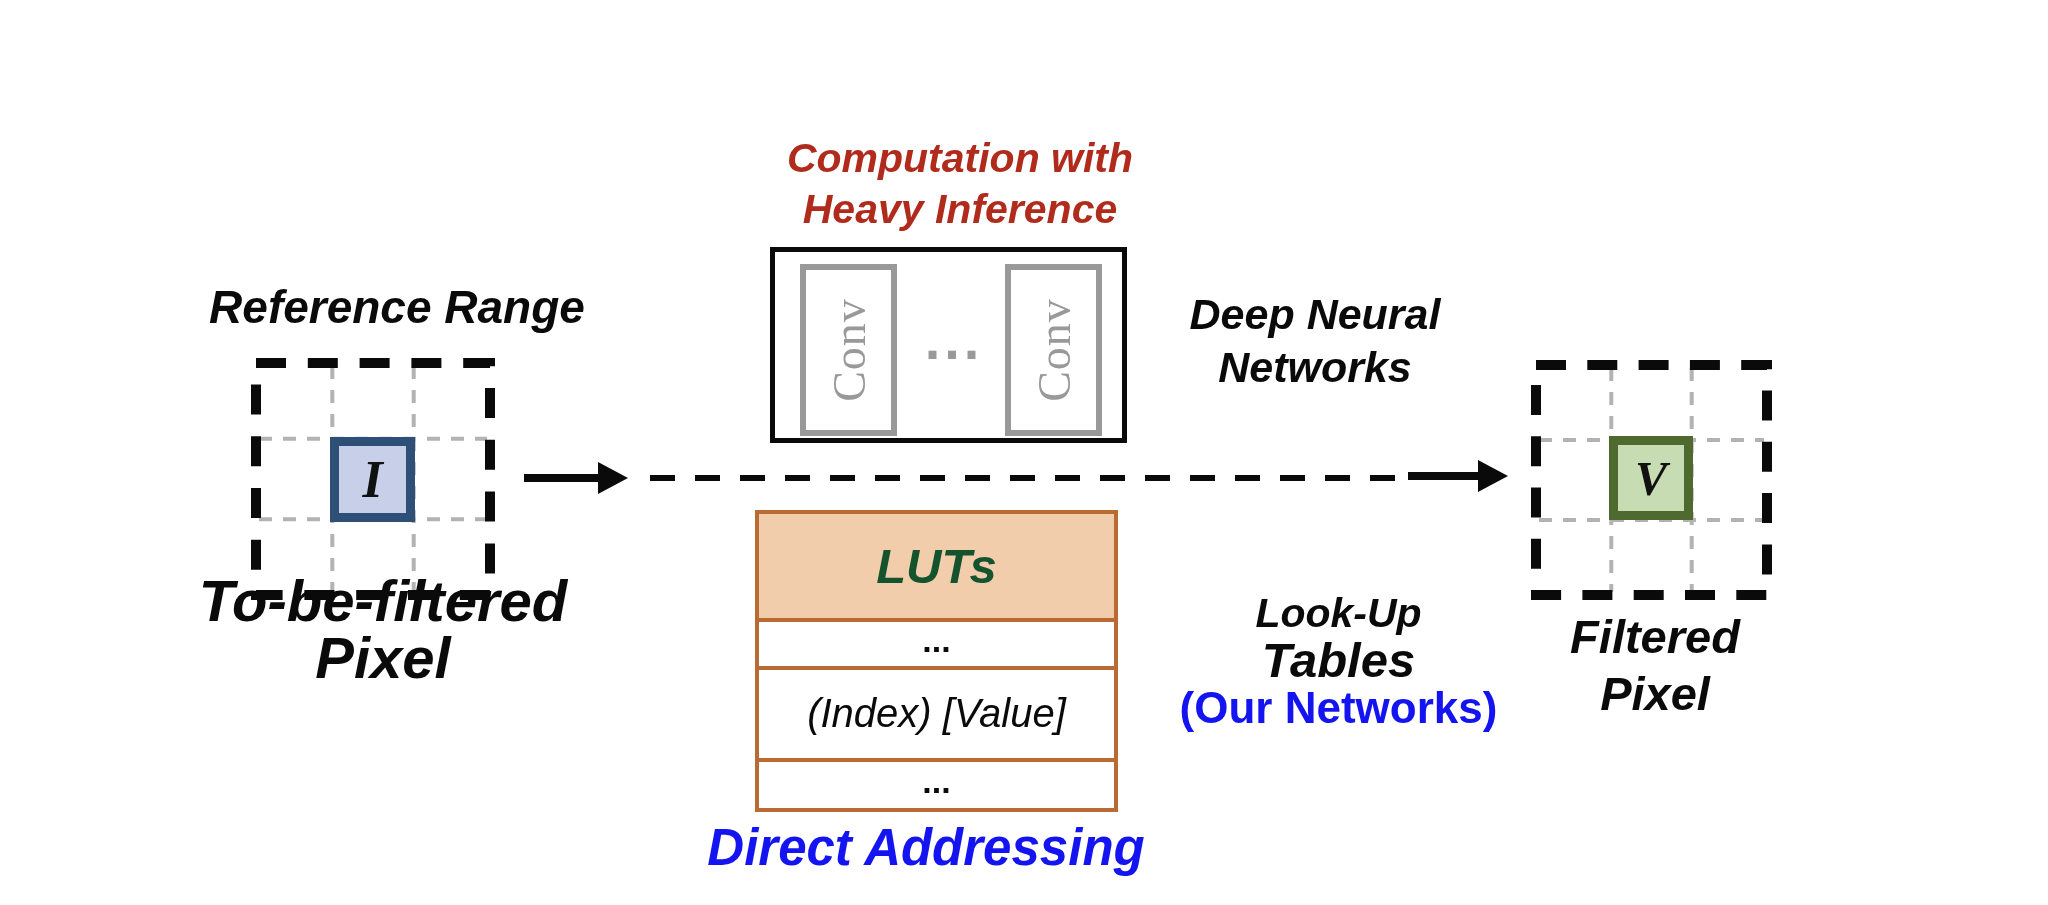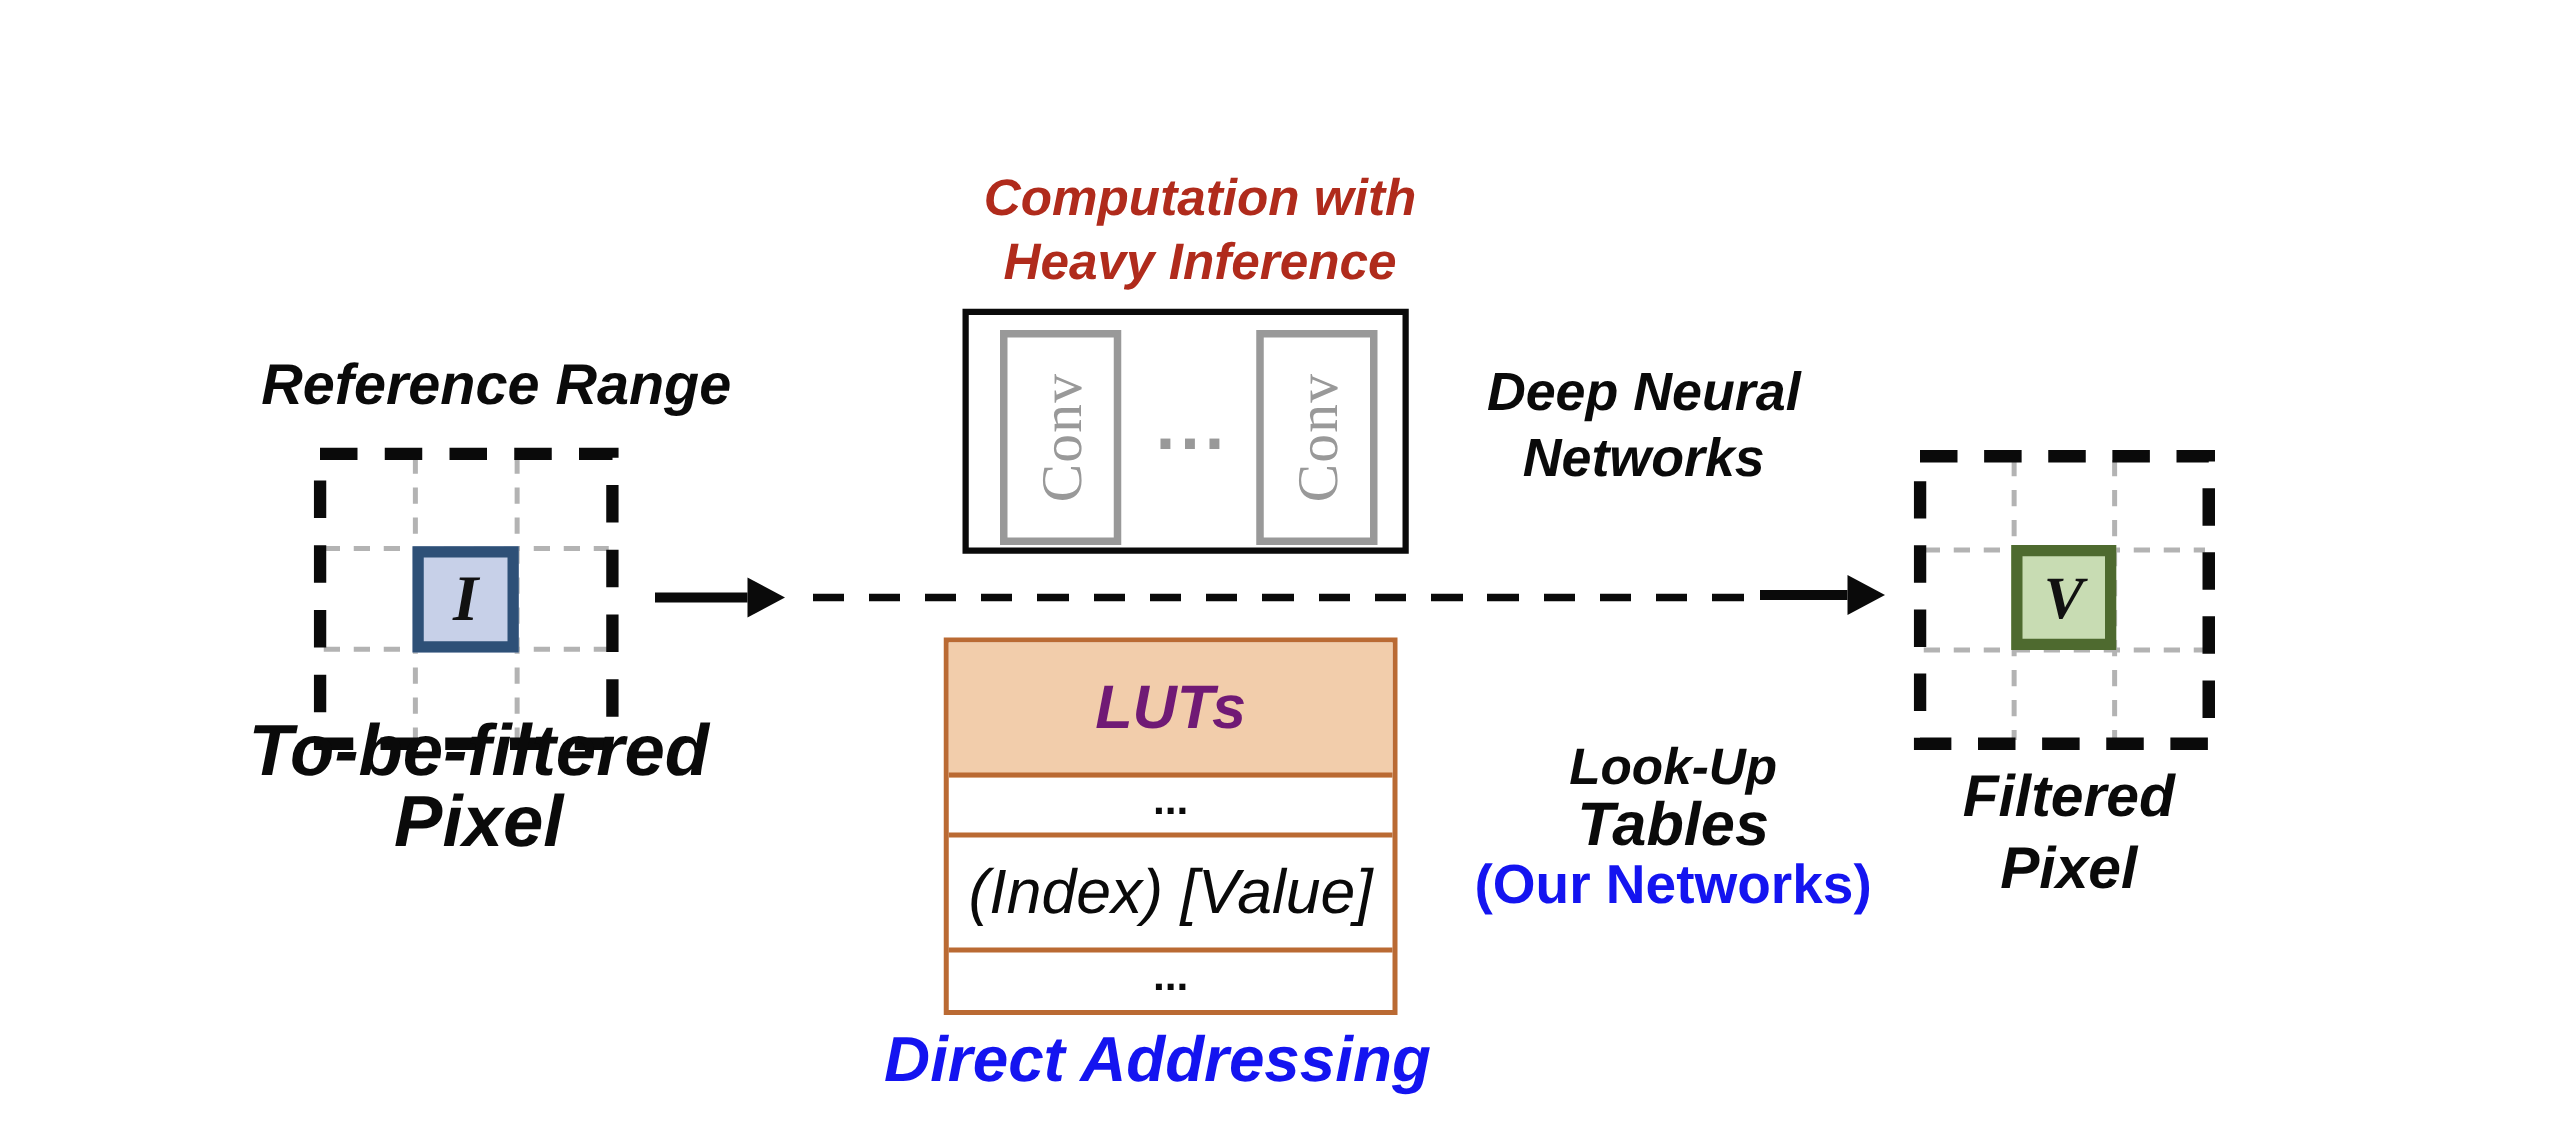--- a/index.html
+++ b/index.html
@@ -44,28 +44,28 @@
     font-size:56px;font-weight:700;color:#999999;letter-spacing:4px;line-height:60px;
   }
 
   
   .lut-table{
     position:absolute;left:755px;top:510px;width:363px;
     box-sizing:border-box;border:4px solid #ba6a33;background:#fff;
   }
   .lut-header{
     height:104px;line-height:104px;background:#f2cdab;text-align:center;
-    font-size:49px;font-weight:700;font-style:italic;color:#701a75;
+    font-size:49px;font-weight:700;font-style:italic;color:#14532d;
     border-bottom:4px solid #ba6a33;
   }
   .lut-row{
     text-align:center;border-bottom:4px solid #ba6a33;color:#0a0a0a;
   }
   .lut-row.dots{height:44px;line-height:36px;font-size:34px;font-weight:700;}
-  .lut-row.main{height:88px;line-height:86px;font-size:50px;font-style:italic;}
+  .lut-row.main{height:88px;line-height:86px;font-size:40px;font-style:italic;}
   .lut-row.last{border-bottom:none;height:46px;line-height:38px;}
 
   
   .arrow-shaft{position:absolute;height:8px;background:#0a0a0a;}
   .arrow-head{
     position:absolute;width:0;height:0;
     border-top:16px solid transparent;border-bottom:16px solid transparent;
     border-left:30px solid #0a0a0a;
   }
   .dashed-line{

